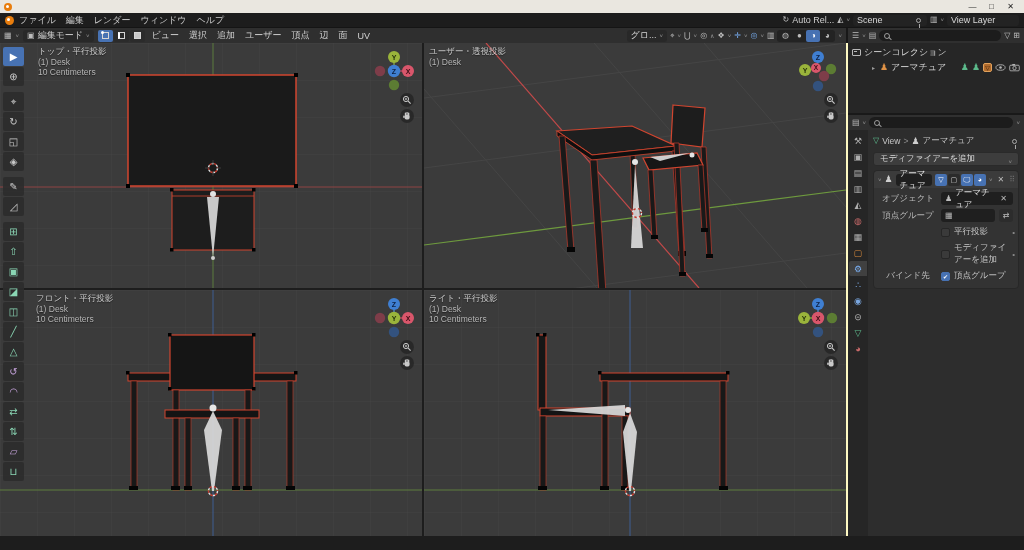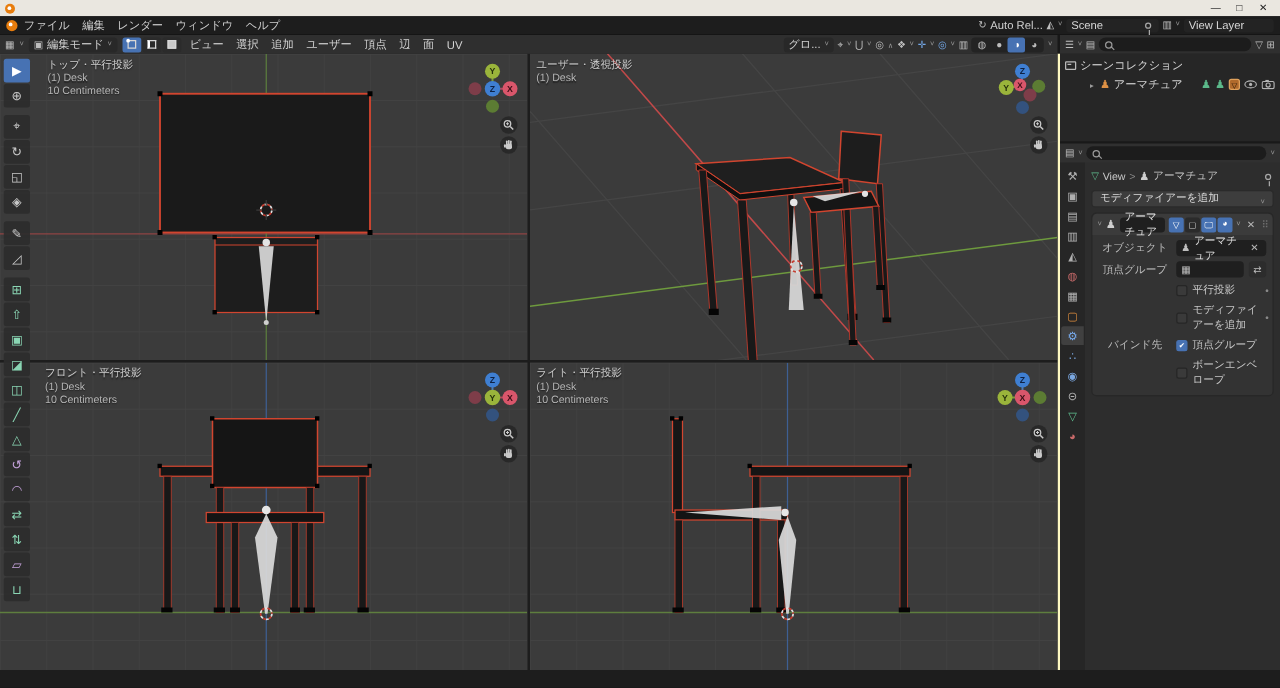--- a/index.html
+++ b/index.html
@@ -677,24 +677,20 @@
               <div class="frow" style="padding-left:67px">
                 <span class="cbx"></span>
                 <span>モディファイアーを追加</span>
                 <span class="anim-dot">•</span>
               </div>
               <div class="frow">
                 <span class="flabel">バインド先</span>
                 <span class="cbx on">✔</span>
                 <span>頂点グループ</span>
               </div>
-              <div class="frow" style="padding-left:67px">
-                <span class="cbx"></span>
-                <span>ボーンエンベロープ</span>
-              </div>
             </div>
           </div>
         </div>
       </div>
     </div>
   </div>
 
 </div>
 
 </body></html>

